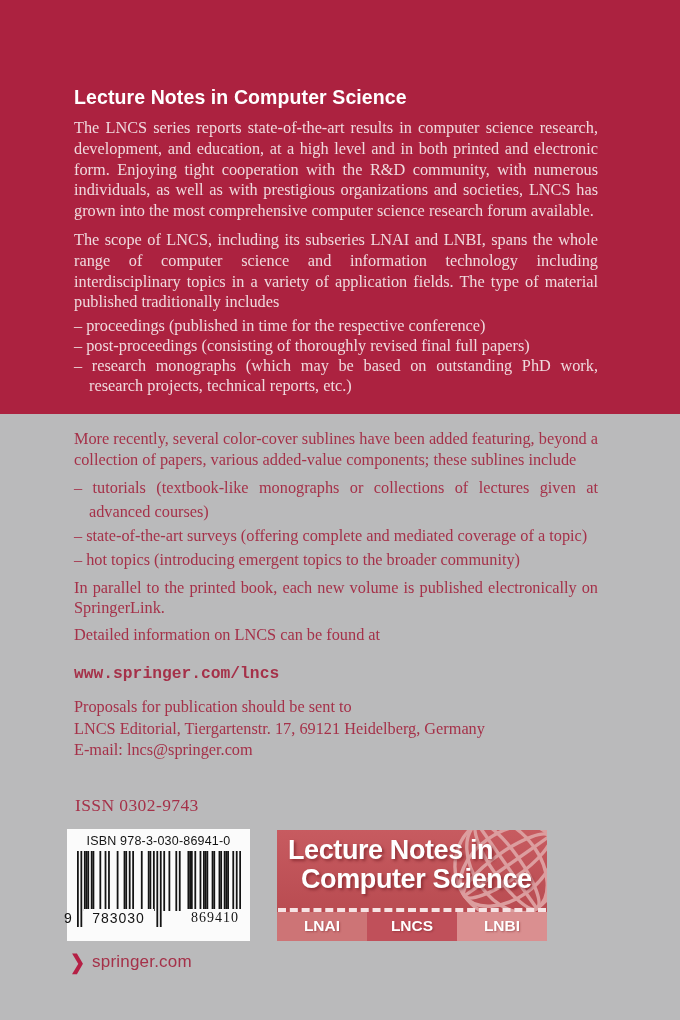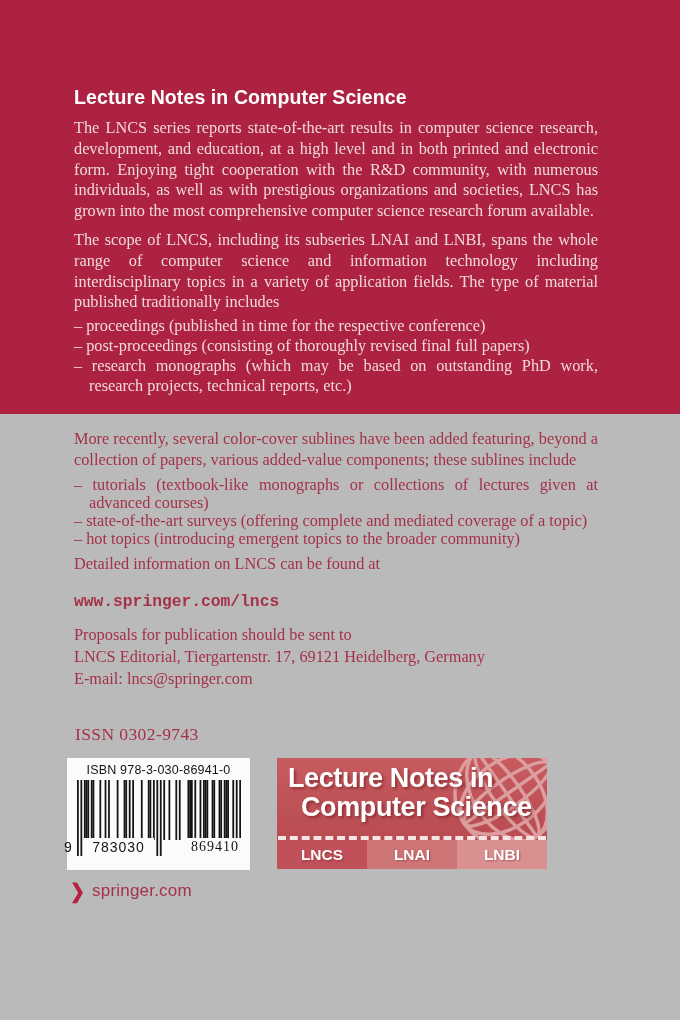--- a/index.html
+++ b/index.html
@@ -60,21 +60,21 @@
   ul.dash-list li::before{content:"– ";}
 
   
   .gray-section{
     width:680px;height:606px;
     padding:15px 80px 0 74px;
     position:relative;
   }
   .gray-section p.body, .gray-section li{color:var(--crimson_text);}
   .gray-section ul.dash-list{margin-top:5px;}
-  .gray-section ul.dash-list li{line-height:18px;}
+  .gray-section ul.dash-list li{line-height:24px;}
   .gray-section p.p4{margin-top:6px;}
   .gray-section p.p5a{margin-top:6px;}
   .gray-section p.p5b{margin-top:18px;font-weight:bold;font-family:Liberation Mono, monospace;}
   .gray-section p.p6{margin-top:12px;}
   .gray-section p.p7{margin-top:1px;}
   .gray-section p.p8{margin-top:1px;}
 
   .issn{
     margin-top:34px;margin-left:1px;
     font-size:17.5px;color:var(--crimson_text);
@@ -188,20 +188,21 @@
     </ul>
   </div>
 
   <div class="gray-section">
     <p class="body p3">More recently, several color-cover sublines have been added featuring, beyond a collection of papers, various added-value components; these sublines include</p>
     <ul class="dash-list">
       <li>tutorials (textbook-like monographs or collections of lectures given at advanced courses)</li>
       <li>state-of-the-art surveys (offering complete and mediated coverage of a topic)</li>
       <li>hot topics (introducing emergent topics to the broader community)</li>
     </ul>
+    <p class="body p4">In parallel to the printed book, each new volume is published electronically on SpringerLink.</p>
     <p class="body p5a">Detailed information on LNCS can be found at</p>
     <p class="body p5b">www.springer.com/lncs</p>
     <p class="body p6">Proposals for publication should be sent to</p>
     <p class="body p7">LNCS Editorial, Tiergartenstr. 17, 69121 Heidelberg, Germany</p>
     <p class="body p8">E-mail: lncs@springer.com</p>
 
     <div class="issn">ISSN 0302-9743</div>
 
     <div class="bottom-row">
 
@@ -272,22 +273,22 @@
               <line x1="60" y1="8" x2="60" y2="112"></line>
             </g>
           </g>
         </svg>
         <div class="logo-main">
           <div class="logo-line logo-line1">Lecture Notes in</div>
           <div class="logo-line logo-line2">Computer Science</div>
         </div>
         <div class="logo-dash"></div>
         <div class="logo-tabs">
+          <div class="logo-tab tab-1">LNAI</div>
           <div class="logo-tab tab-0">LNCS</div>
-          <div class="logo-tab tab-1">LNAI</div>
           <div class="logo-tab tab-2">LNBI</div>
         </div>
       </div>
 
     </div>
 
     <div class="springer-line">
       <span class="chev">❯</span>
       <span class="springer-text">springer.com</span>
     </div>

